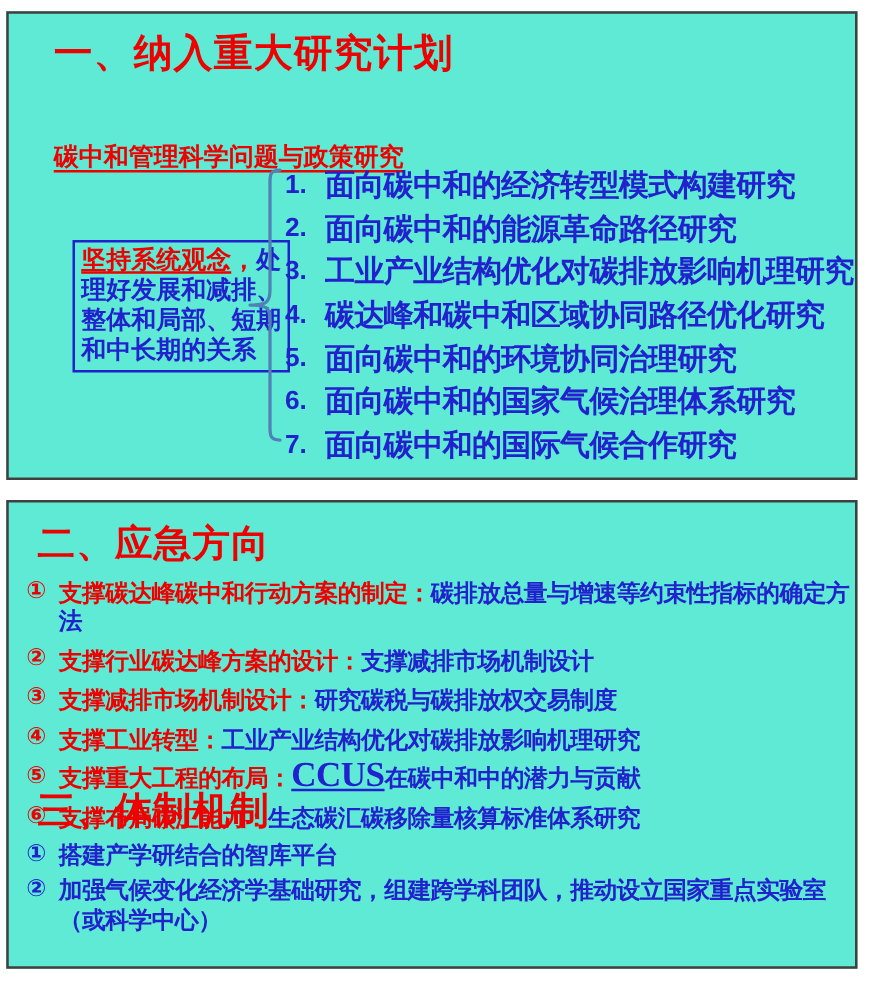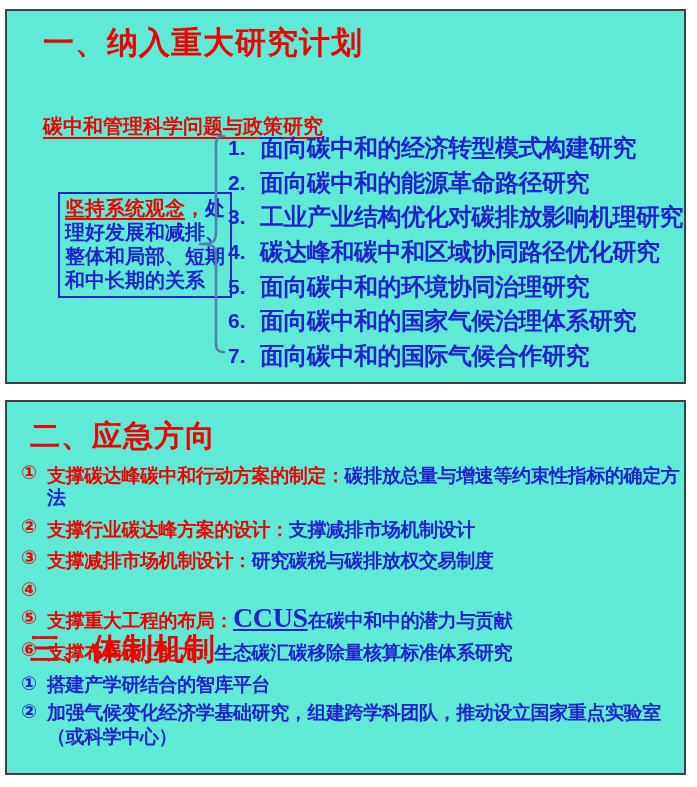--- a/index.html
+++ b/index.html
@@ -204,20 +204,21 @@
     <li>
         <span class="bullet red">②</span>
         <span class="em-text"><span class="em-label">支撑行业碳达峰方案的设计：</span><span class="em-serif"></span><span class="em-desc">支撑减排市场机制设计</span></span>
       </li>
     <li>
         <span class="bullet red">③</span>
         <span class="em-text"><span class="em-label">支撑减排市场机制设计：</span><span class="em-serif"></span><span class="em-desc">研究碳税与碳排放权交易制度</span></span>
       </li>
     <li>
         <span class="bullet red">④</span>
+        <span class="em-text"><span class="em-label">支撑工业转型：</span><span class="em-serif"></span><span class="em-desc">工业产业结构优化对碳排放影响机理研究</span></span>
       </li>
     <li>
         <span class="bullet red">⑤</span>
         <span class="em-text"><span class="em-label">支撑重大工程的布局：</span><span class="em-serif">CCUS</span><span class="em-desc">在碳中和中的潜力与贡献</span></span>
       </li>
     <li>
         <span class="bullet red">⑥</span>
         <span class="em-text"><span class="em-label">支撑布局碳汇能力：</span><span class="em-serif"></span><span class="em-desc">生态碳汇碳移除量核算标准体系研究</span></span>
       </li>
   </ul>

